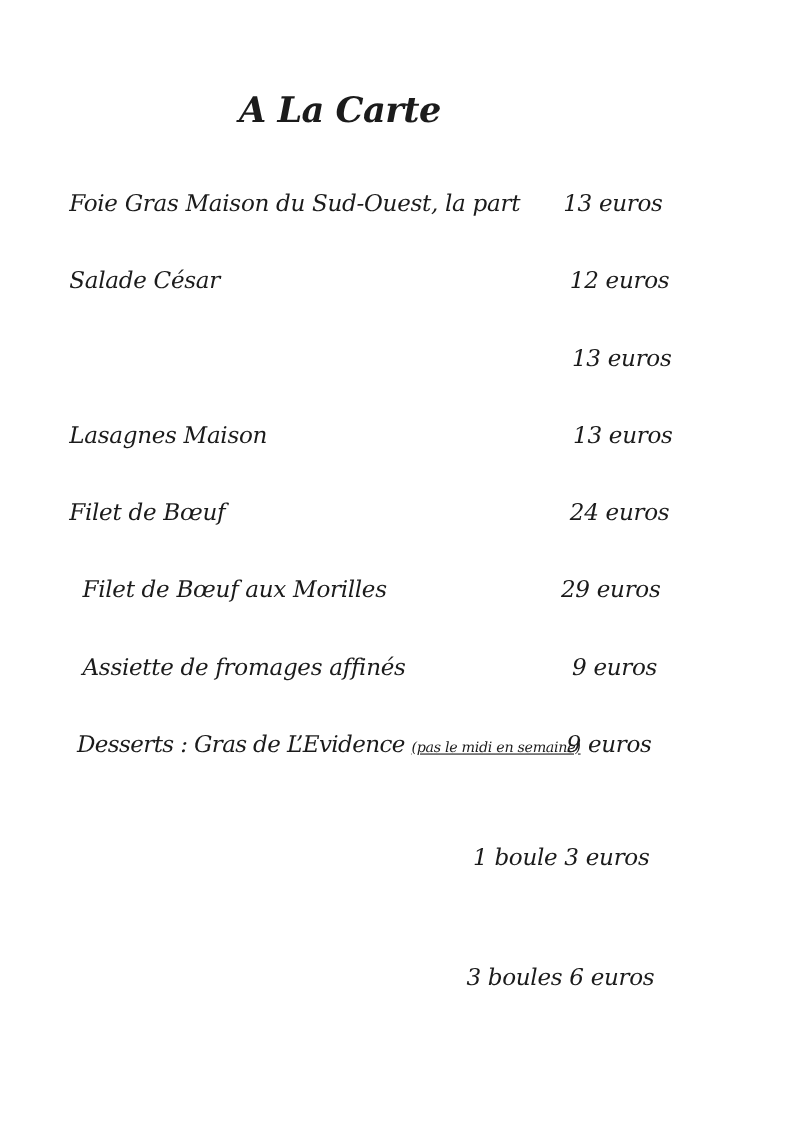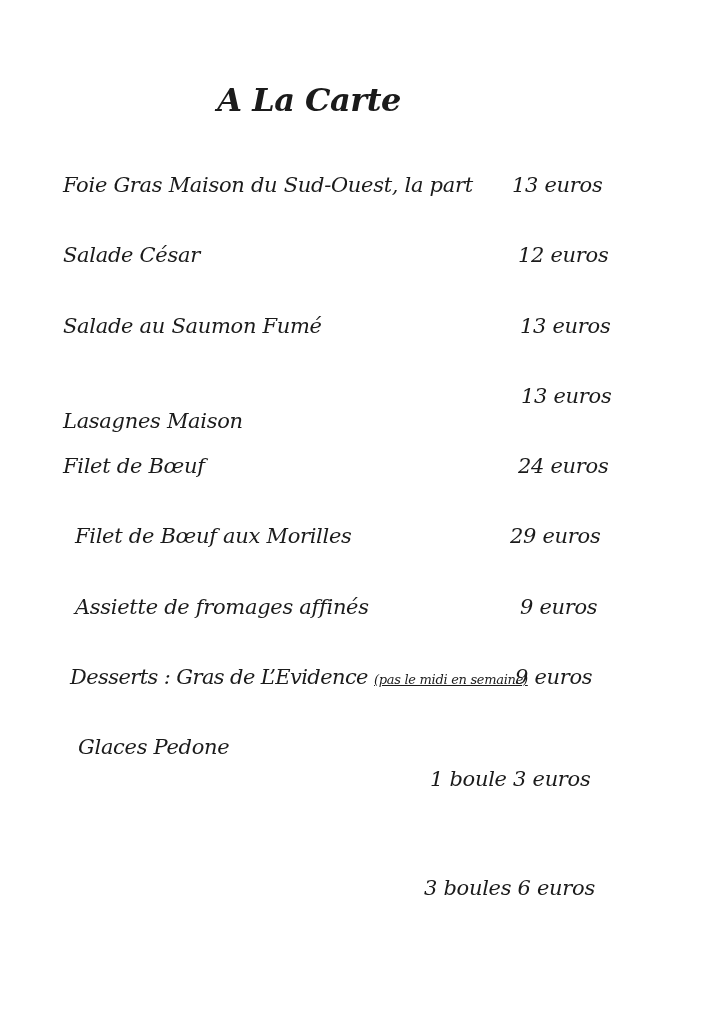--- a/index.html
+++ b/index.html
@@ -69,26 +69,25 @@
     <span class="item-name" style="left:63px;">Foie Gras Maison du Sud-Ouest, la part</span>
     <span class="item-price" style="left:512px;">13 euros</span>
   </div>
 
   <div class="row" style="top:240px;">
     <span class="item-name" style="left:63px;text-align:center;">Salade César</span>
     <span class="item-price" style="left:518px;">12 euros</span>
   </div>
 
   <div class="row" style="top:311px;">
-    <span class="item-name" style="left:63px;">Salade au Saumon Fumé</span>
     <span class="item-price" style="left:520px;">13 euros</span>
   </div>
 
   <div class="row" style="top:381px;">
-    <span class="item-name" style="left:63px;margin-top:25px;">Lasagnes Maison</span>
+    <span class="item-name" style="left:63px;">Lasagnes Maison</span>
     <span class="item-price" style="left:521px;">13 euros</span>
   </div>
 
   <div class="row" style="top:451px;">
     <span class="item-name" style="left:63px;">Filet de Bœuf</span>
     <span class="item-price" style="left:518px;">24 euros</span>
   </div>
 
   <div class="row" style="top:521px;">
     <span class="item-name" style="left:63px;margin-left:12px;">Filet de Bœuf aux Morilles</span>
@@ -99,21 +98,20 @@
     <span class="item-name" style="left:75px;">Assiette de fromages affinés</span>
     <span class="item-price" style="left:520px;">9 euros</span>
   </div>
 
   <div class="row" style="top:662px;">
     <span class="item-name tight" style="left:70px;"><span>Desserts : Gras de L’Evidence</span> <span class="item-note">(pas le midi en semaine)</span></span>
     <span class="item-price" style="left:515px;">9 euros</span>
   </div>
 
   <div class="row" style="top:732px;">
-    <span class="item-name" style="left:78px;">Glaces Pedone</span>
     <span class="item-price" style="left:430px;margin-top:32px;">1 boule 3 euros</span>
   </div>
 
 
   <div class="row" style="top:873px;">
     <span class="item-name" style="left:78px;"></span>
     <span class="item-price" style="left:424px;">3 boules 6 euros</span>
   </div>
 
 </div>

